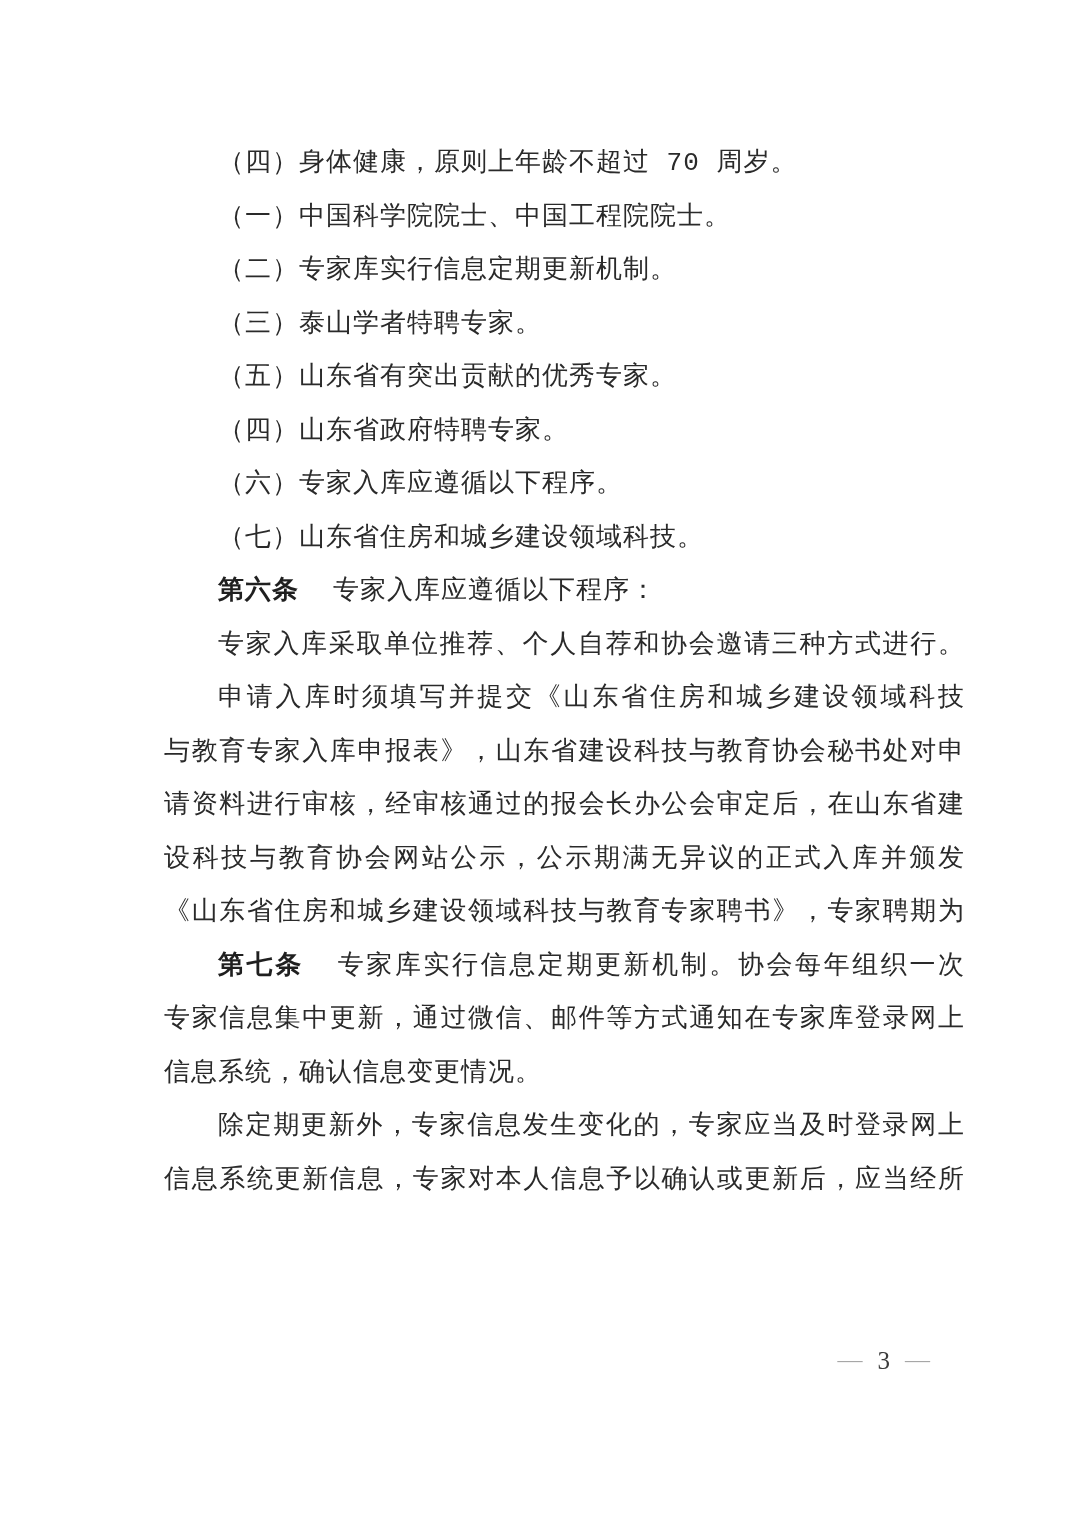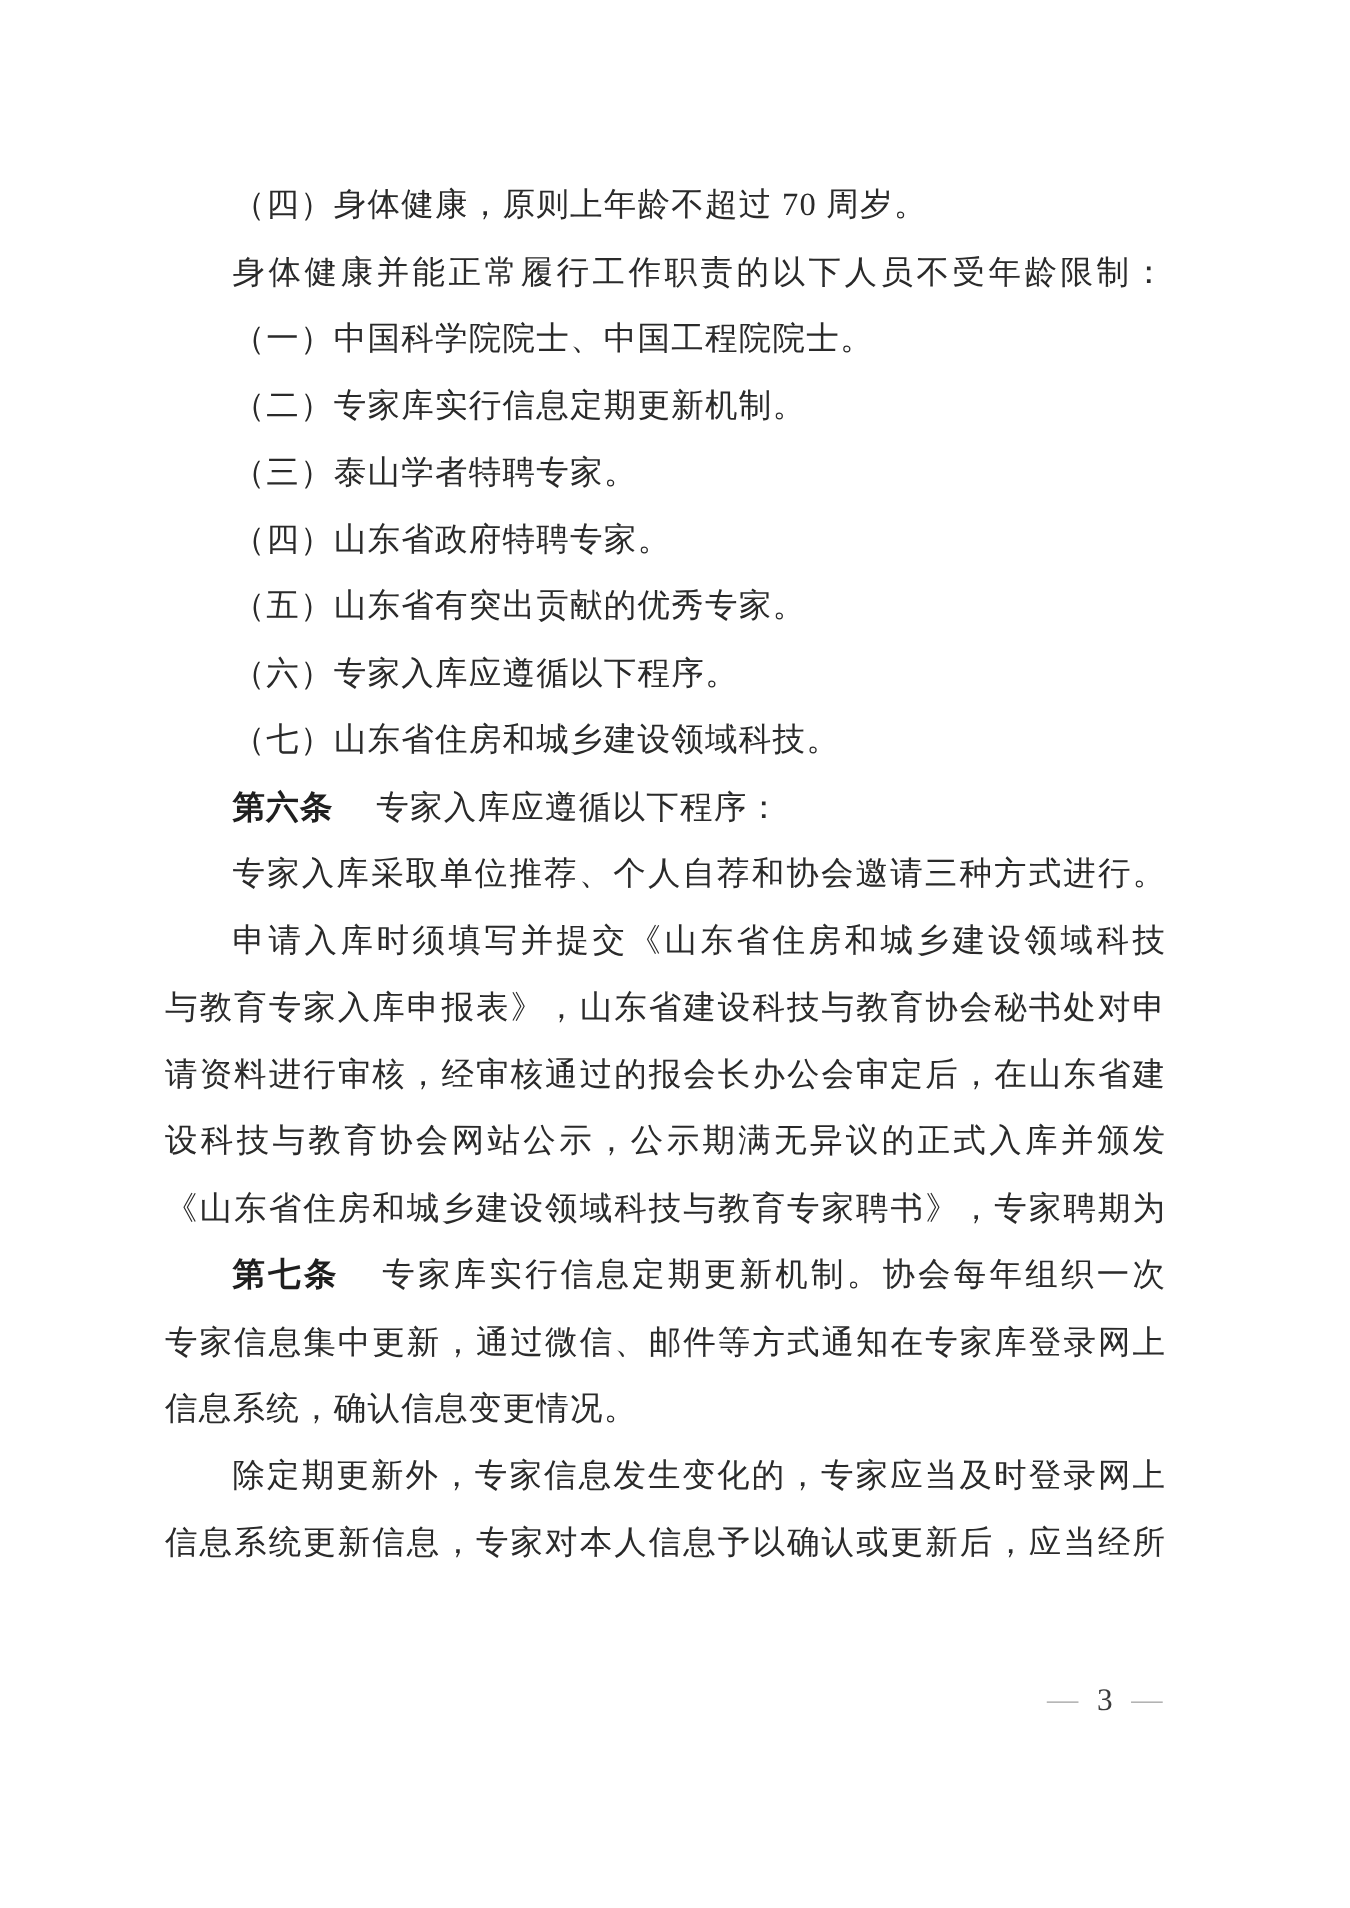--- a/index.html
+++ b/index.html
@@ -11,26 +11,27 @@
   }
   .page {
     position: relative;
     width: 1080px;
     height: 1526px;
     background: #ffffff;
     overflow: hidden;
   }
   .doc {
     position: absolute;
-    left: 132px;
+    left: 164px;
     top: 137px;
     width: 800px;
     color: #2a2a2a;
     font-size: 26px;
     line-height: 53.5px;
+    font-family: Liberation Mono, monospace;
   }
   .line {
     height: 53.5px;
     white-space: nowrap;
     letter-spacing: 1px;
     text-align: left;
   }
   
   .line.jl {
     white-space: normal;
@@ -66,26 +67,25 @@
     color: #3d3d3d;
     font-family: "Liberation Serif", "DejaVu Serif", serif;
   }
 </style>
 </head>
 <body>
 
 <div class="page">
   <div class="doc">
     <div class="line ind">（四）身体健康，原则上年龄不超过 70 周岁。</div>
-    <div class="line jl ind">身体健康并能正常履行工作职责的以下人员不受年龄限制：</div>
     <div class="line ind">（一）中国科学院院士、中国工程院院士。</div>
     <div class="line ind">（二）专家库实行信息定期更新机制。</div>
     <div class="line ind">（三）泰山学者特聘专家。</div>
+    <div class="line ind">（五）山东省有突出贡献的优秀专家。</div>
     <div class="line ind">（四）山东省政府特聘专家。</div>
-    <div class="line ind">（五）山东省有突出贡献的优秀专家。</div>
     <div class="line ind">（六）专家入库应遵循以下程序。</div>
     <div class="line ind">（七）山东省住房和城乡建设领域科技。</div>
     <div class="line ind">
       <span class="article-label">第六条</span><span>专家入库应遵循以下程序：</span>
     </div>
     <div class="line jl ind">专家入库采取单位推荐、个人自荐和协会邀请三种方式进行。</div>
     <div class="line jl ind">申请入库时须填写并提交《山东省住房和城乡建设领域科技</div>
     <div class="line jl">与教育专家入库申报表》，山东省建设科技与教育协会秘书处对申</div>
     <div class="line jl">请资料进行审核，经审核通过的报会长办公会审定后，在山东省建</div>
     <div class="line jl">设科技与教育协会网站公示，公示期满无异议的正式入库并颁发</div>

